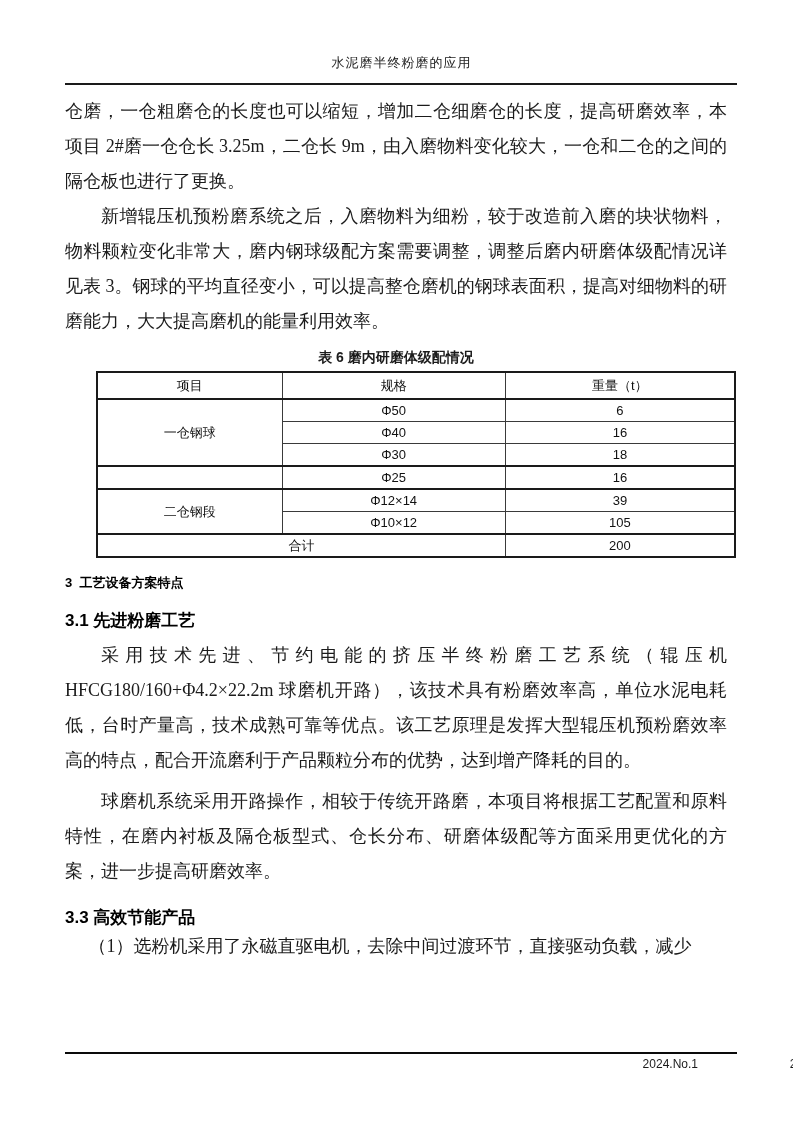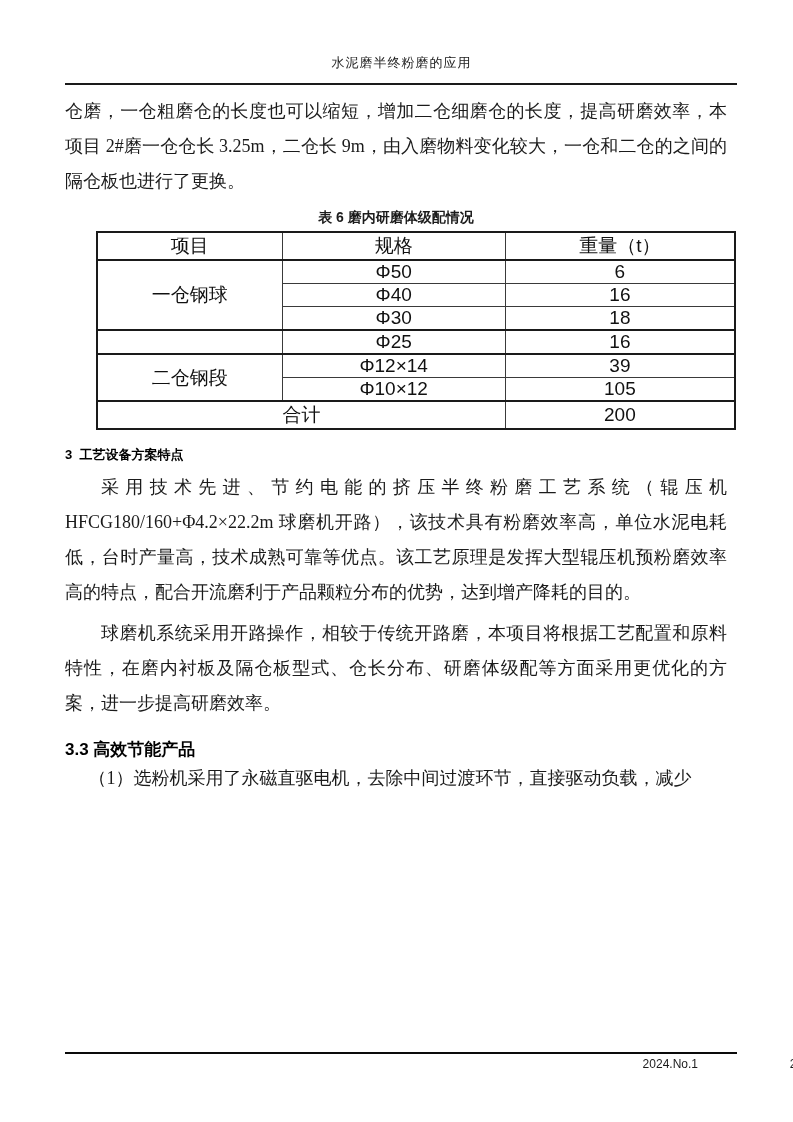--- a/index.html
+++ b/index.html
@@ -33,21 +33,21 @@
   .indent{text-indent:2em;}
   .indent-item{text-indent:1.3em;}
   .tbl-caption{
     margin:10px 0 4px 0;
     text-align:center;font-weight:bold;font-size:14px;
     font-family:"Liberation Sans","DejaVu Sans",sans-serif;
   }
   table.media-tbl{
     border-collapse:collapse;
     width:640px;margin-left:31px;
-    font-size:19px;
+    font-size:13px;
     font-family:"Liberation Sans","DejaVu Sans",sans-serif;
     color:#111;
   }
   table.media-tbl td,table.media-tbl th{
     border:1px solid #3a3a3a;
     text-align:center;vertical-align:middle;
     height:21px;padding:0 4px;font-weight:normal;
   }
   table.media-tbl th{height:25px;}
   table.media-tbl{border:2px solid #1a1a1a;}
@@ -83,20 +83,21 @@
 <body>
 
 <div class="page">
 
   <div class="running-head">水泥磨半终粉磨的应用</div>
   <div class="head-rule"></div>
 
   <div class="content">
 
     <p class="body-par first-par">仓磨，一仓粗磨仓的长度也可以缩短，增加二仓细磨仓的长度，提高研磨效率，本项目 2#磨一仓仓长 3.25m，二仓长 9m，由入磨物料变化较大，一仓和二仓的之间的隔仓板也进行了更换。</p>
+    <p class="body-par indent">新增辊压机预粉磨系统之后，入磨物料为细粉，较于改造前入磨的块状物料，物料颗粒变化非常大，磨内钢球级配方案需要调整，调整后磨内研磨体级配情况详见表 3。钢球的平均直径变小，可以提高整仓磨机的钢球表面积，提高对细物料的研磨能力，大大提高磨机的能量利用效率。</p>
 
     <div class="tbl-caption">表 6 磨内研磨体级配情况</div>
 
     <table class="media-tbl">
       <thead>
         <tr class="head-row">
           <th style="width:29%">项目</th>
           <th style="width:35%">规格</th>
           <th style="width:36%">重量（t）</th>
         </tr>
@@ -131,20 +132,21 @@
         </tr>
         <tr class="rule-top">
           <td colspan="2">合计</td>
           <td>200</td>
         </tr>
       </tbody>
     </table>
 
     <h1 class="h-sec">3  工艺设备方案特点</h1>
 
+    <h2 class="h-sub">3.1 先进粉磨工艺</h2>
     <p class="body-par indent after-head">采用技术先进、节约电能的挤压半终粉磨工艺系统（辊压机 HFCG180/160+Φ4.2×22.2m 球磨机开路），该技术具有粉磨效率高，单位水泥电耗低，台时产量高，技术成熟可靠等优点。该工艺原理是发挥大型辊压机预粉磨效率高的特点，配合开流磨利于产品颗粒分布的优势，达到增产降耗的目的。</p>
 
     <p class="body-par indent after-head">球磨机系统采用开路操作，相较于传统开路磨，本项目将根据工艺配置和原料特性，在磨内衬板及隔仓板型式、仓长分布、研磨体级配等方面采用更优化的方案，进一步提高研磨效率。</p>
 
     <h2 class="h-sub">3.3 高效节能产品</h2>
     <p class="body-par indent-item">（1）选粉机采用了永磁直驱电机，去除中间过渡环节，直接驱动负载，减少</p>
 
   </div>
 
   <div class="foot-rule"></div>

